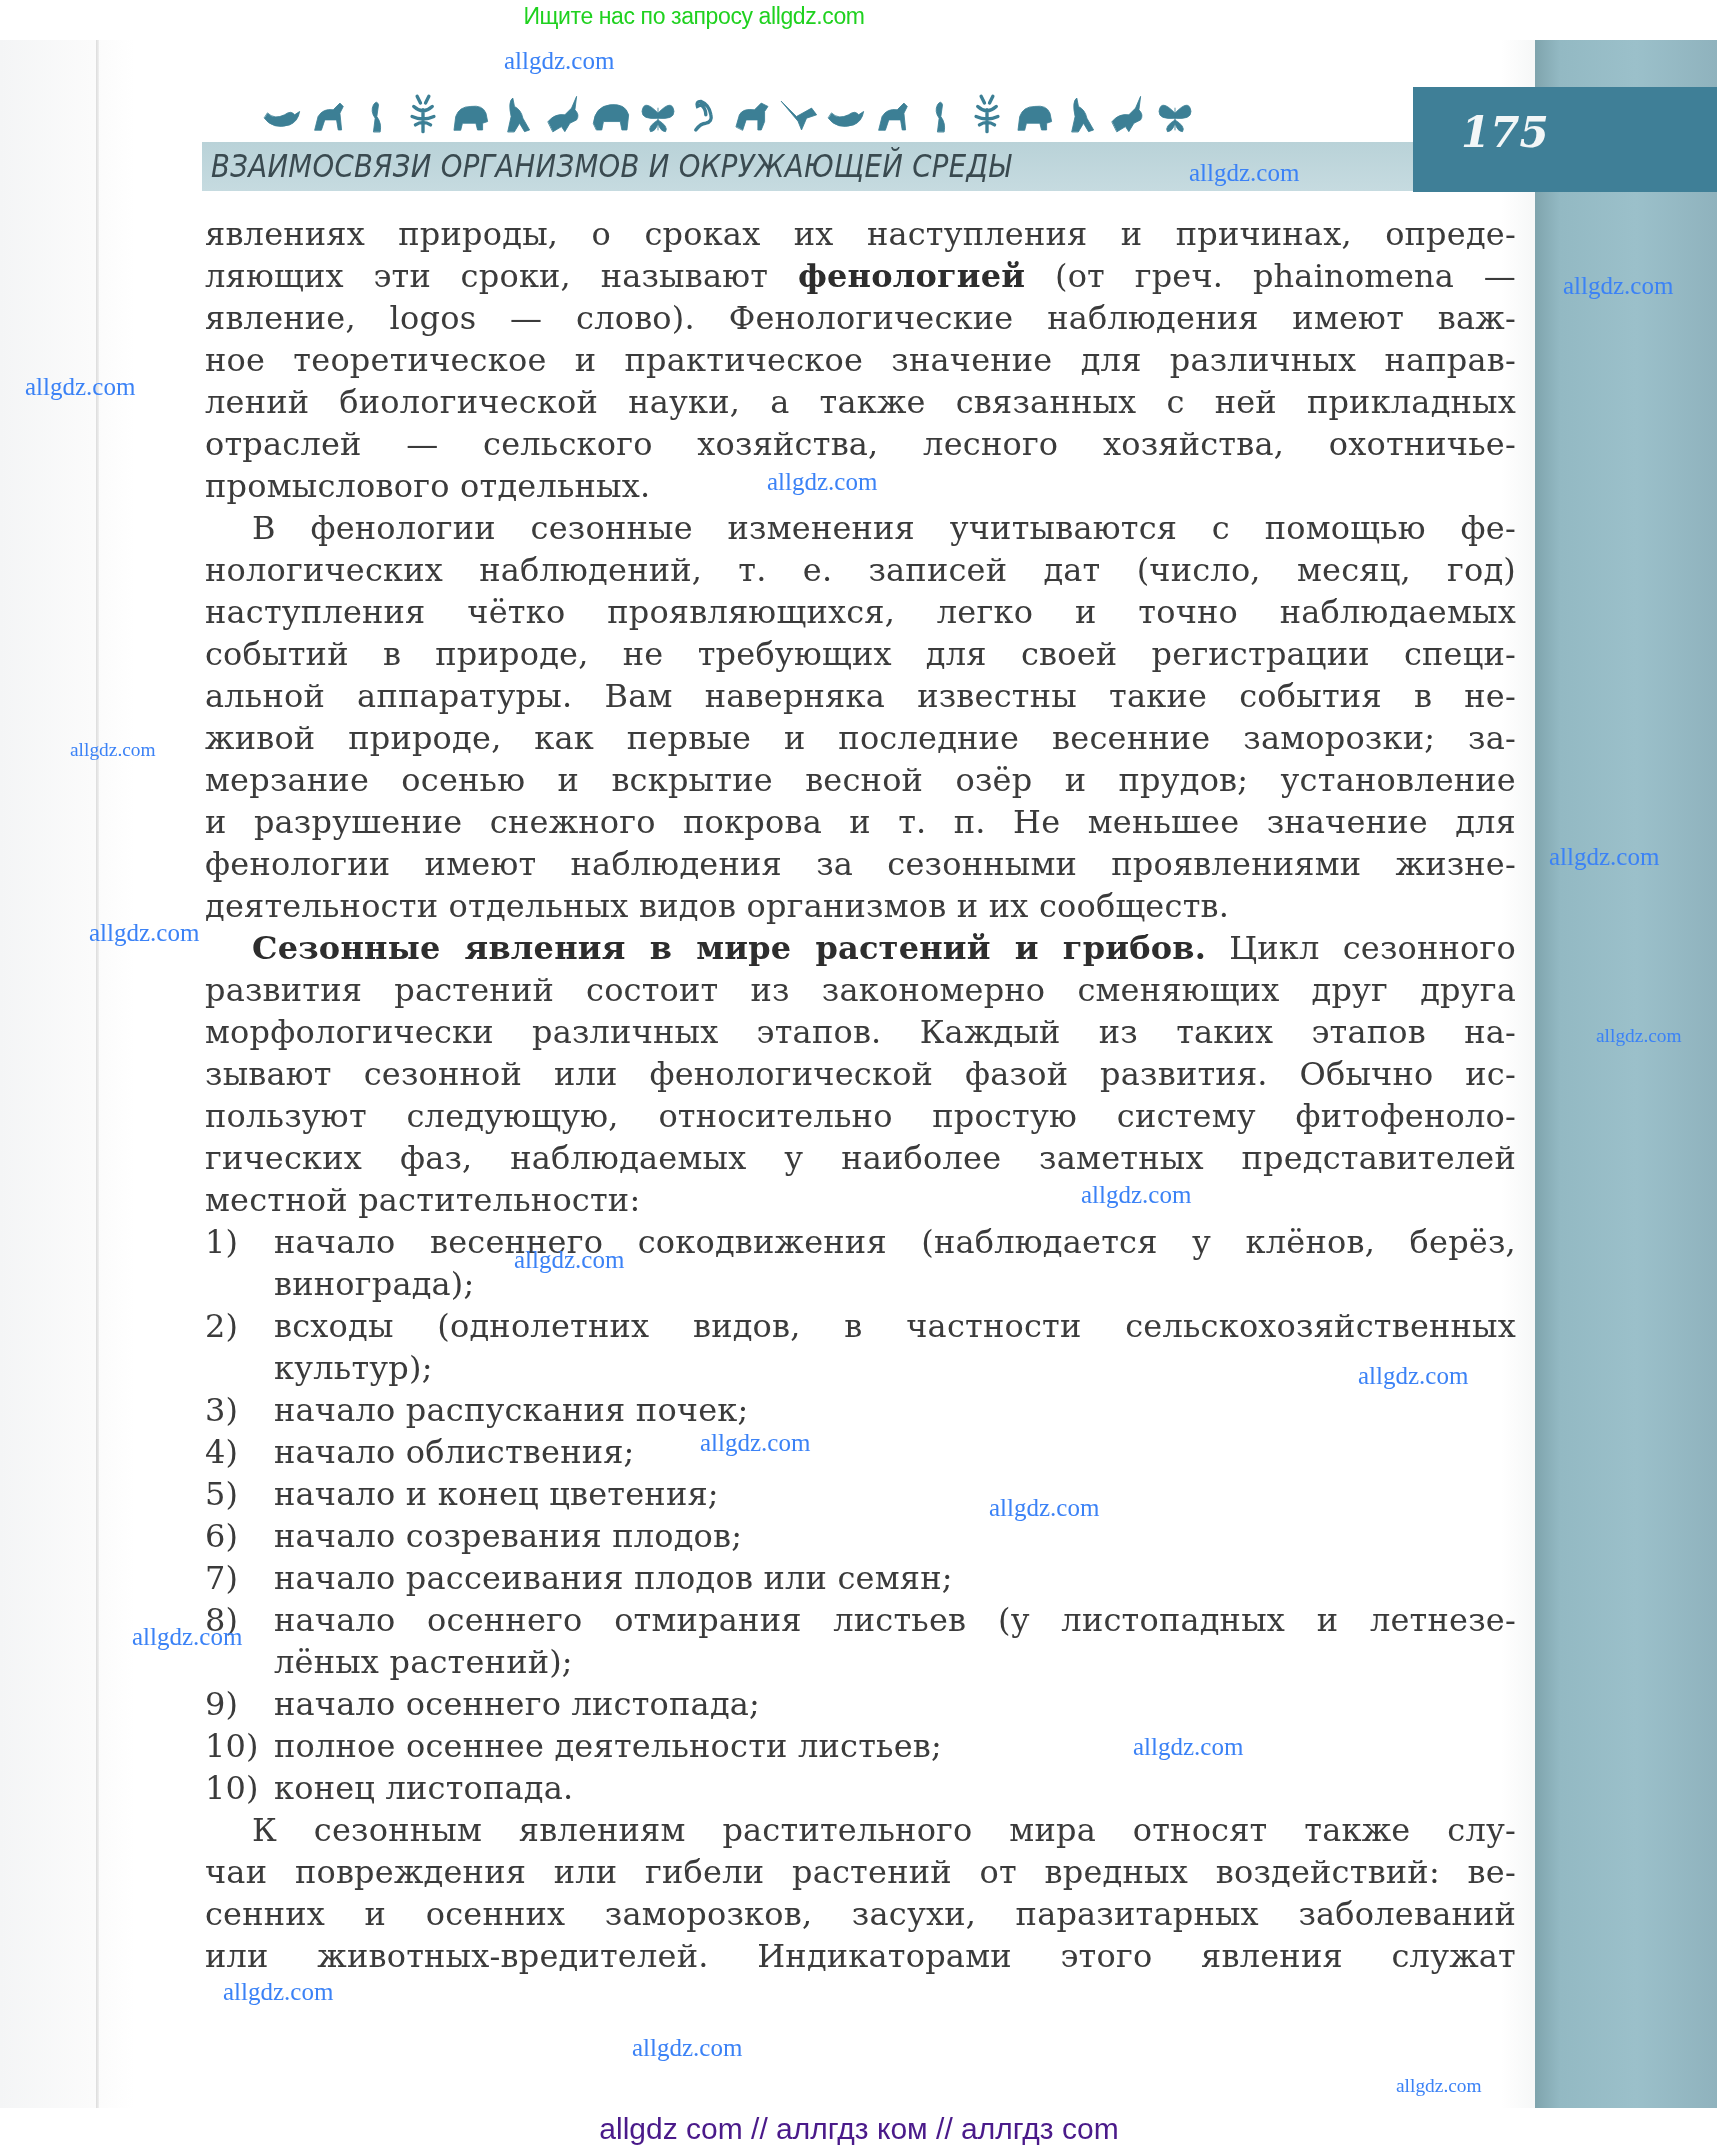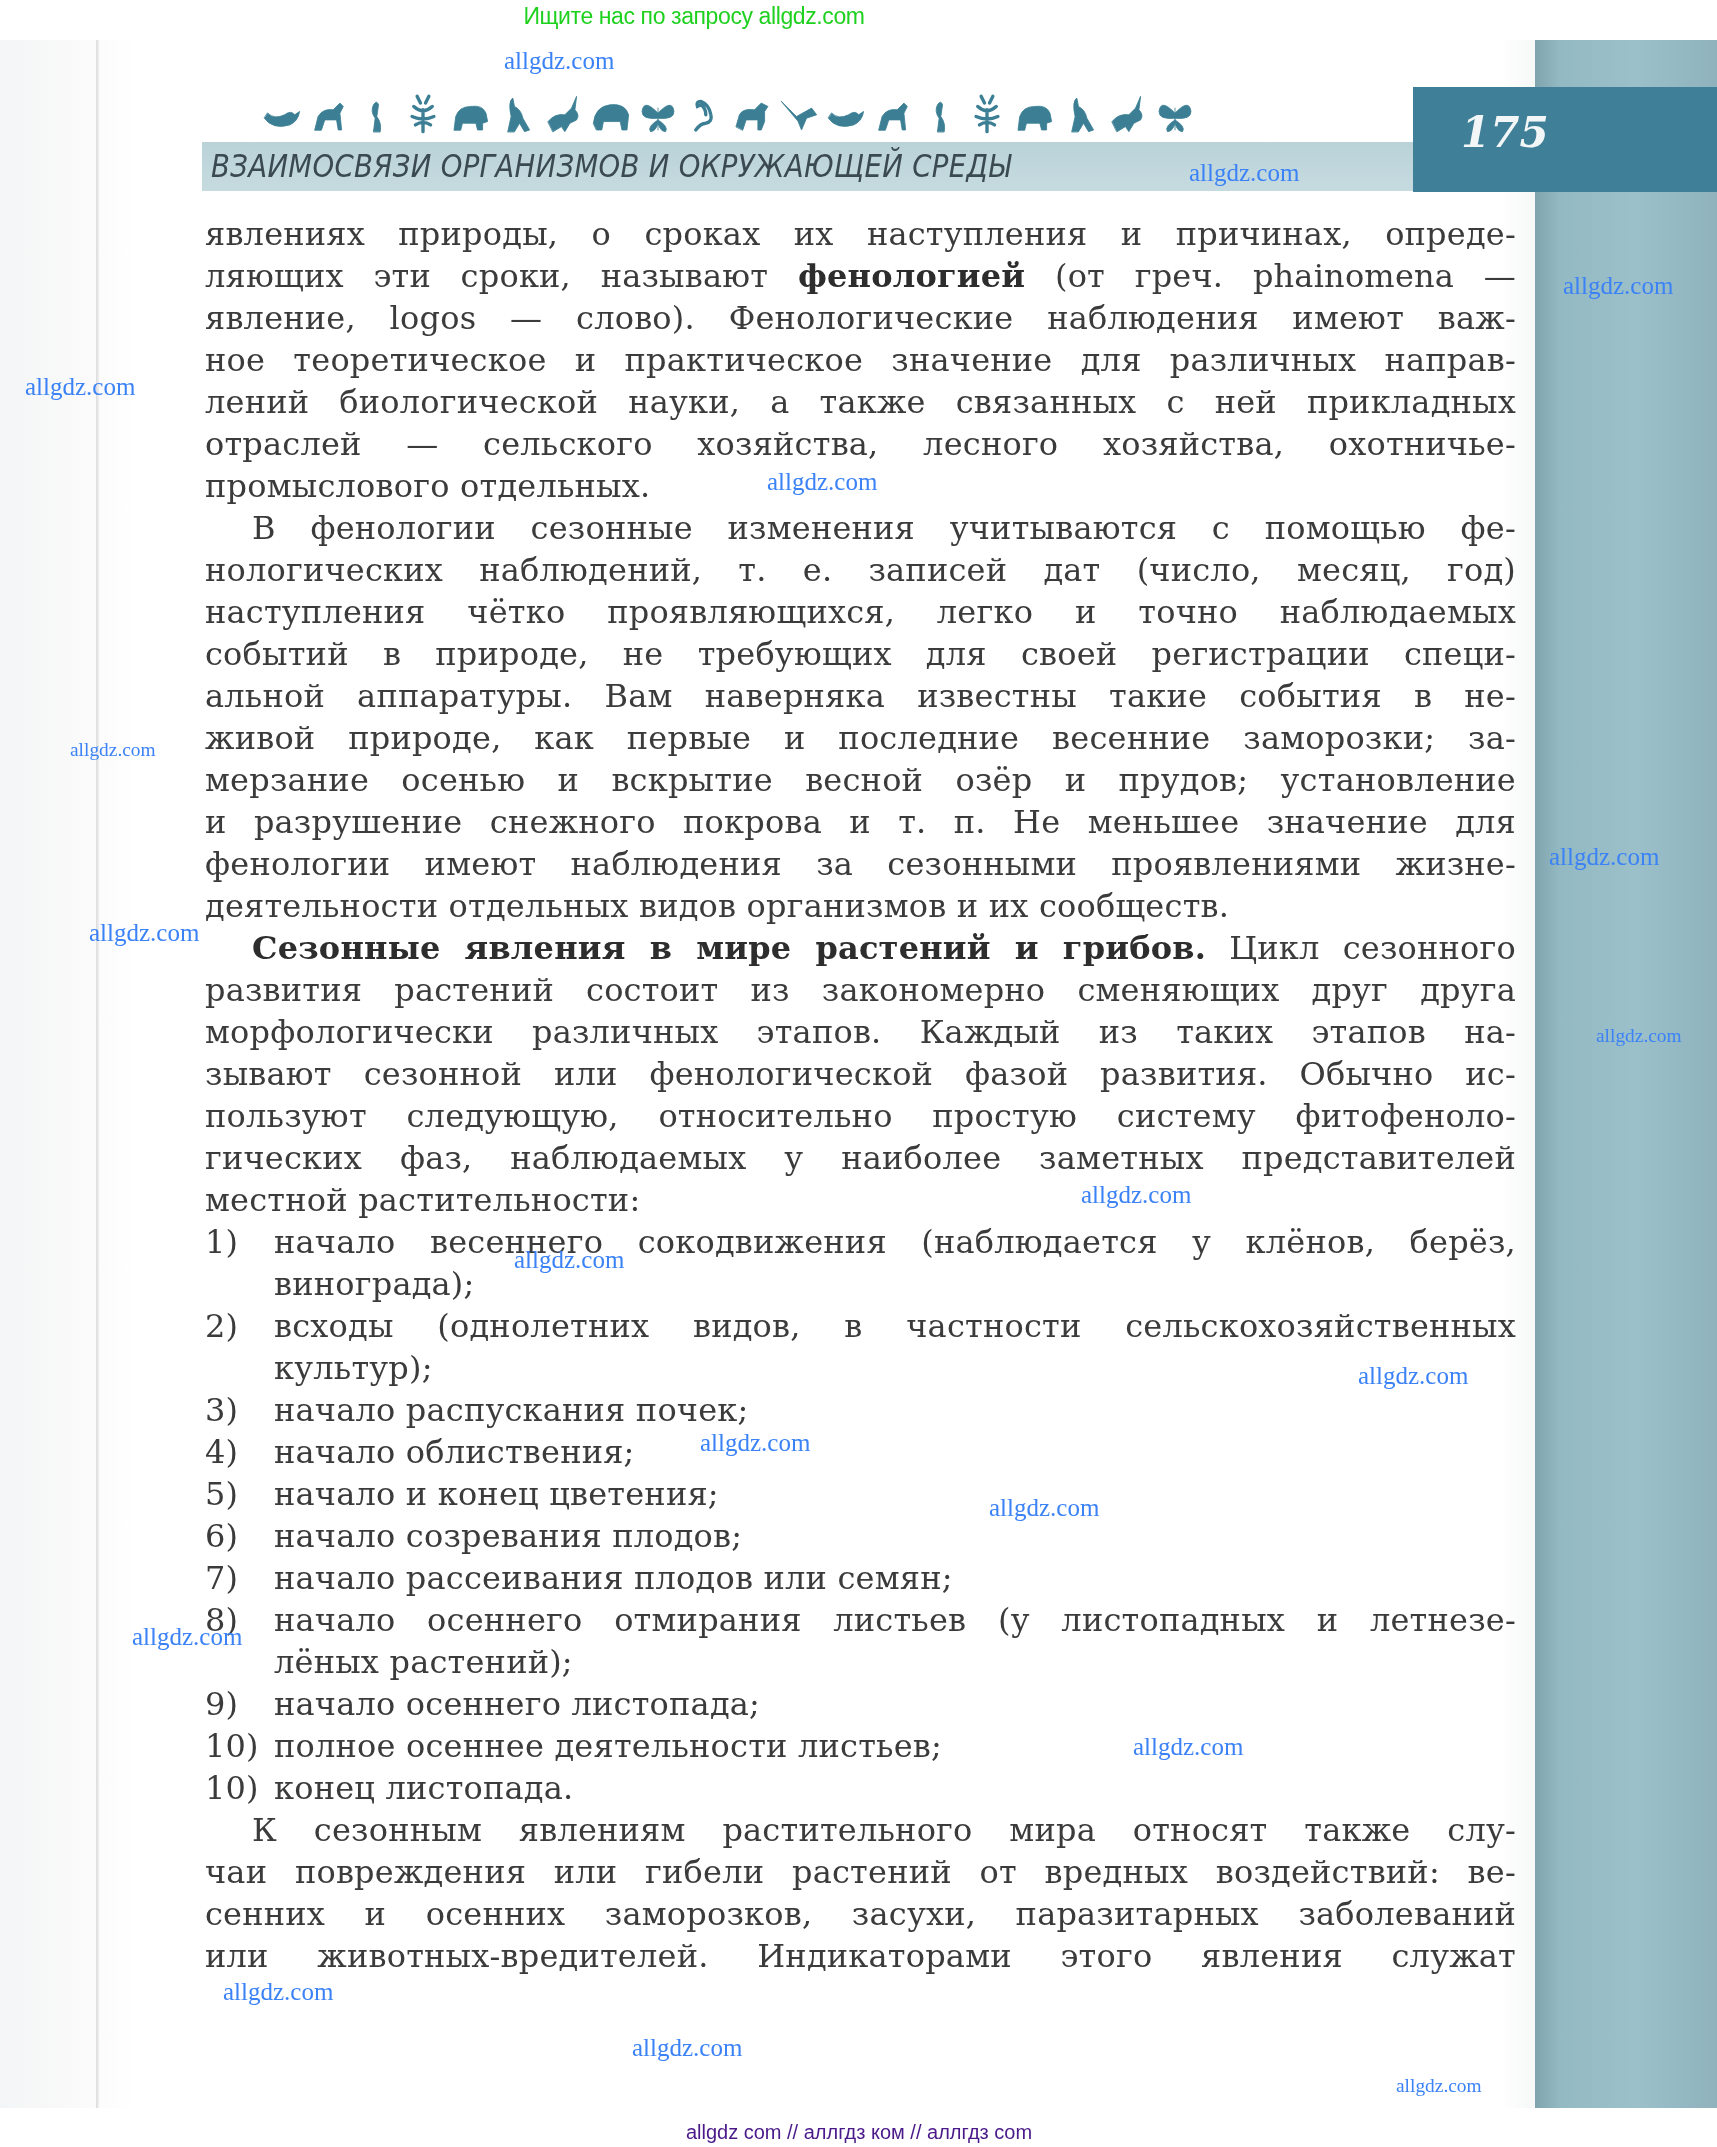--- a/index.html
+++ b/index.html
@@ -63,21 +63,21 @@
   .li-num { width:69px; flex:0 0 69px; }
   .li-text { flex:1; text-align:justify; text-align-last:justify; }
   .li-text.short { text-align-last:left; }
   .li-cont { padding-left:69px; }
   .wm {
     position:absolute; font-family:Liberation Serif, serif; color:#3b82f6;
     white-space:nowrap;
   }
   .footer {
     position:absolute; left:0; top:2112px; width:1718px; text-align:center;
-    font-family:"Liberation Sans", sans-serif; font-size:20px; color:#4a1a8a;margin-top:9px;
+    font-family:"Liberation Sans", sans-serif; font-size:30px; color:#4a1a8a;
   }
 </style>
 </head>
 <body>
 
 <div class="top-banner">Ищите нас по запросу allgdz.com</div>
 
 <div class="page"></div>
 <div class="gutter-line"></div>
 <div class="edge-strip"></div>

